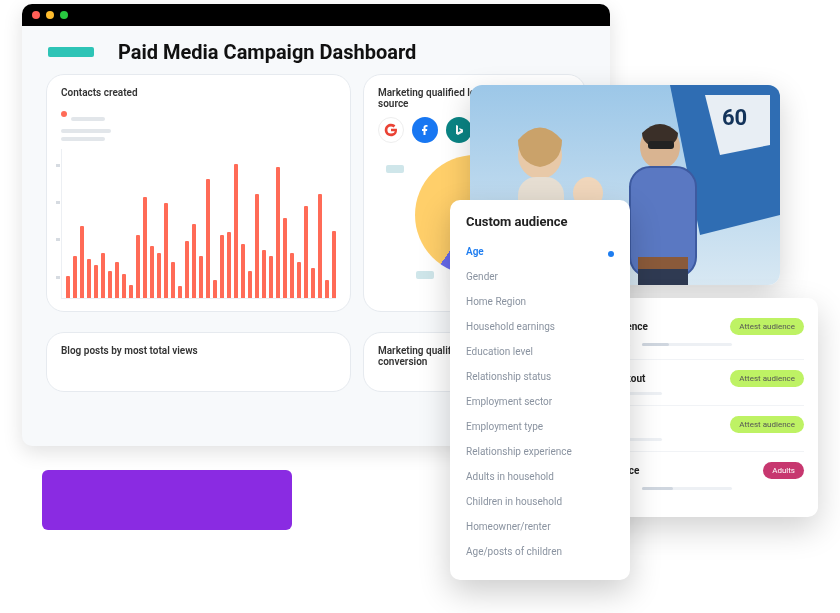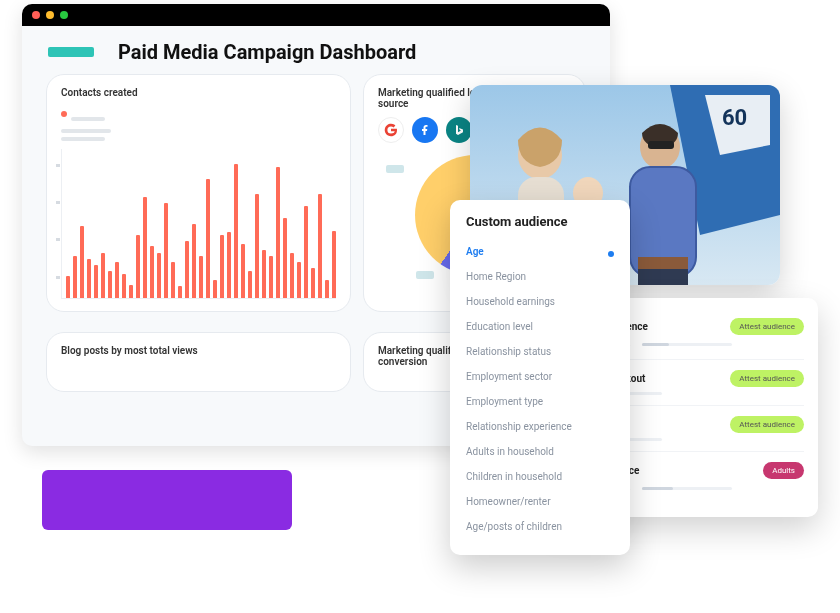--- a/index.html
+++ b/index.html
@@ -326,20 +326,23 @@
 </div>
 
 <div class="audience-panel">
   <h3>Custom audience</h3>
   <div id="aud-items">
       <div class="aud-item active">
         <span>Age</span>
         <span class="dot-active"></span>
       </div>
       <div class="aud-item">
+        <span>Gender</span>
+      </div>
+      <div class="aud-item">
         <span>Home Region</span>
       </div>
       <div class="aud-item">
         <span>Household earnings</span>
       </div>
       <div class="aud-item">
         <span>Education level</span>
       </div>
       <div class="aud-item">
         <span>Relationship status</span>

